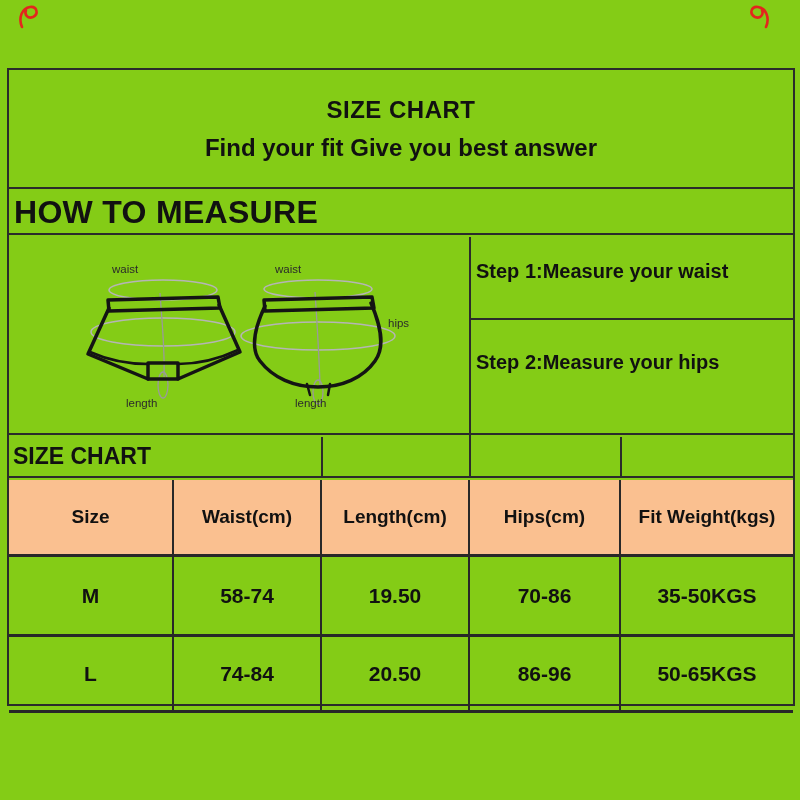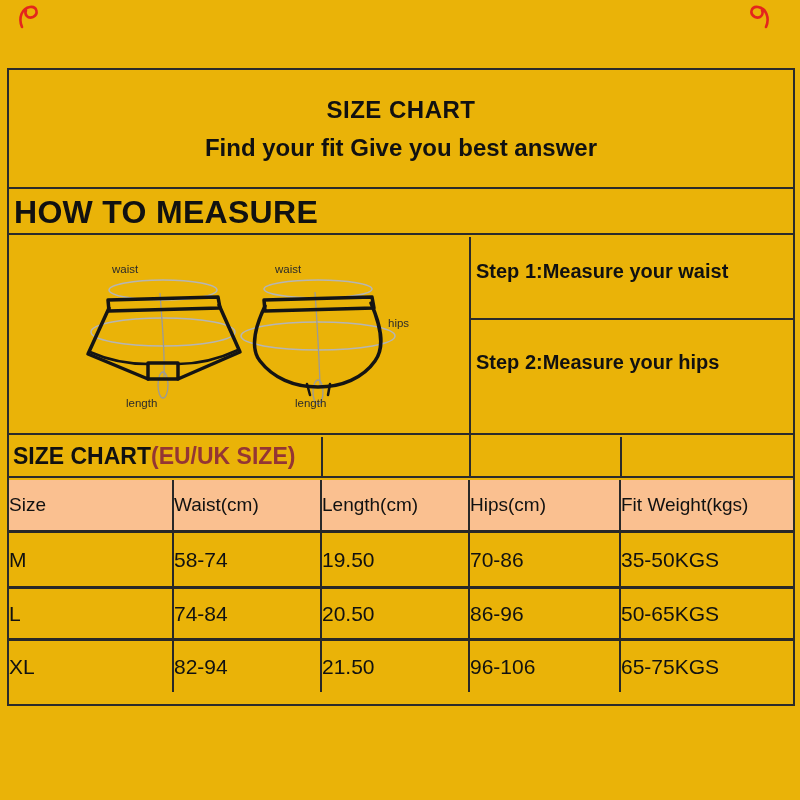--- a/index.html
+++ b/index.html
@@ -1,16 +1,16 @@
 <!DOCTYPE html>
 <html><head>
 <meta charset="utf-8">
 <style>
   html,body{margin:0;padding:0;background:#ffffff;}
-  .page{position:relative;width:800px;height:800px;background:#eab308;overflow:hidden;
+  .page{position:relative;width:800px;height:800px;background:#84cc16;overflow:hidden;
         font-family:"Liberation Sans",sans-serif;color:#111;}
   .frame{position:absolute;left:7px;top:68px;width:784px;height:634px;border:2px solid #2b2b2b;}
   .band{position:absolute;left:0;width:784px;box-sizing:border-box;}
   .title-band{top:0;height:119px;border-bottom:2px solid #2b2b2b;display:flex;flex-direction:column;
               align-items:center;justify-content:flex-start;padding-top:26px;}
   .page-title{font-size:24px;font-weight:700;letter-spacing:.5px;}
   .page-subtitle{font-size:24px;font-weight:700;margin-top:10px;}
   .how-band{top:121px;height:44px;border-bottom:2px solid #2b2b2b;display:flex;align-items:center;
             padding-left:5px;font-size:32px;font-weight:700;letter-spacing:.3px;}
   .diagram-row{top:167px;height:198px;border-bottom:2px solid #2b2b2b;}
@@ -20,21 +20,21 @@
              align-items:center;padding-left:5px;font-size:20px;font-weight:700;}
   .step-1{top:167px;height:83px;border-bottom:2px solid #2b2b2b;padding-bottom:12px;}
   .step-2{top:252px;height:113px;padding-bottom:33px;}
   .heading-band{top:367px;height:41px;border-bottom:2px solid #2b2b2b;display:flex;align-items:center;
                 padding-left:4px;font-size:23px;font-weight:700;}
   .heading-red{color:#943634;}
   .stub{position:absolute;top:367px;height:41px;width:2px;background:#2b2b2b;}
   .stub-1{left:312px;}.stub-2{left:460px;}.stub-3{left:611px;}
   .size-table{position:absolute;left:0;top:410px;width:784px;border-collapse:collapse;table-layout:fixed;}
   .size-table th,.size-table td{border:2px solid #282828;border-top-width:3px;border-bottom-width:3px;
-        text-align:left;vertical-align:middle;font-weight:400;padding:0;}
+        text-align:center;vertical-align:middle;font-weight:700;padding:12px;}
   .size-table th{background:#FAC090;font-size:19px;height:50px;border-top:0;}
   .size-table td{font-size:21px;}
   .size-table .c0{border-left:0;}
   .size-table .c4{border-right:0;}
   .size-table tr.last td{border-bottom:0;}
   .r-m td{height:53px;}
   .r-l td{height:49px;}
   .r-xl td{height:51px;}
   .corner-mark{position:absolute;top:2px;width:34px;height:30px;}
   .corner-mark.left{left:14px;}
@@ -99,21 +99,20 @@
         </g>
       </svg>
     </div>
     <div class="v-divider"></div>
 
     <div class="step-cell step-1">Step 1:Measure your waist</div>
     <div class="step-cell step-2">Step 2:Measure your hips</div>
 
     <div class="band heading-band">
       <span>SIZE CHART</span>
-        <span class="heading-red">(EU/UK SIZE)</span>
     </div>
     <div class="stub stub-1"></div>
     <div class="stub stub-2"></div>
     <div class="stub stub-3"></div>
 
     <table class="size-table">
       <colgroup>
           <col style="width:164px">
           <col style="width:148px">
           <col style="width:148px">
@@ -135,24 +134,17 @@
         <td>70-86</td>
         <td class="c4">35-50KGS</td>
       </tr>
       <tr class="r-l">
         <td class="c0">L</td>
         <td>74-84</td>
         <td>20.50</td>
         <td>86-96</td>
         <td class="c4">50-65KGS</td>
       </tr>
-      <tr class="r-xl last">
-        <td class="c0">XL</td>
-        <td>82-94</td>
-        <td>21.50</td>
-        <td>96-106</td>
-        <td class="c4">65-75KGS</td>
-      </tr>
     </tbody>
       </table>
 
   </div>
 </div>
 
 </body></html>

